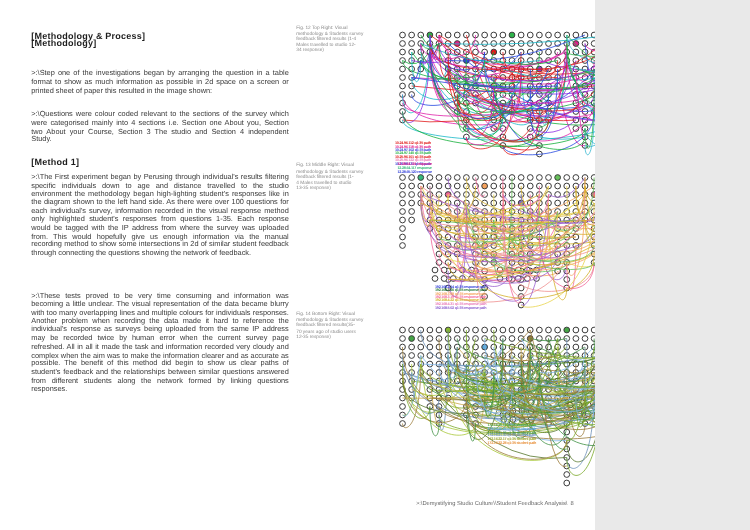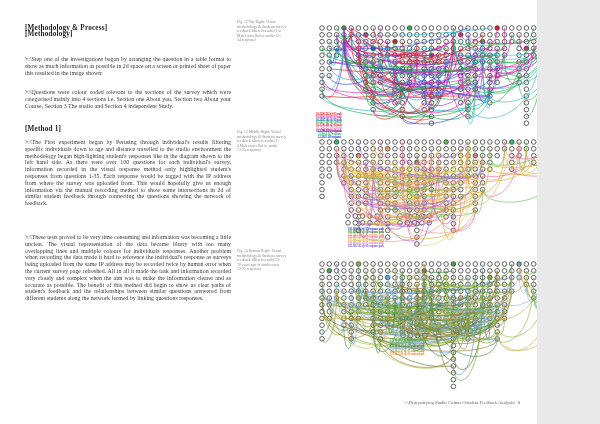--- a/index.html
+++ b/index.html
@@ -1,17 +1,17 @@
 <!DOCTYPE html>
 <html><head>
 <meta charset="utf-8">
 <style>
   html,body{margin:0;padding:0;background:#e9e9e9;}
-  .page{position:relative;width:525px;height:424px;background:#ffffff;overflow:hidden;
-        font-family:Liberation Serif, serif;color:#2e2e2e;padding-left:12px;}
+  .page{position:relative;width:476px;height:424px;background:#ffffff;overflow:hidden;
+        font-family:Liberation Sans, sans-serif;color:#2e2e2e;}
   .h1,.h2{position:absolute;left:25px;font-weight:bold;font-size:7.2px;letter-spacing:.2px;color:#1c1c1c;white-space:nowrap;}
   .para{position:absolute;left:25px;width:206px;font-size:5.9px;line-height:6.8px;color:#3a3a3a;text-align:justify;}
   .caption{position:absolute;width:56px;font-size:3.8px;line-height:4.5px;color:#8a8a8a;white-space:pre-line;}
   .legend{position:absolute;}
   .legend div{font-size:3px;line-height:2.8px;font-weight:bold;white-space:nowrap;letter-spacing:-0.2px;}
   .figsvg{position:absolute;}
   .footer{position:absolute;right:17px;top:400px;font-size:4.6px;color:#666;white-space:pre;}
 </style>
 </head>
 <body>

